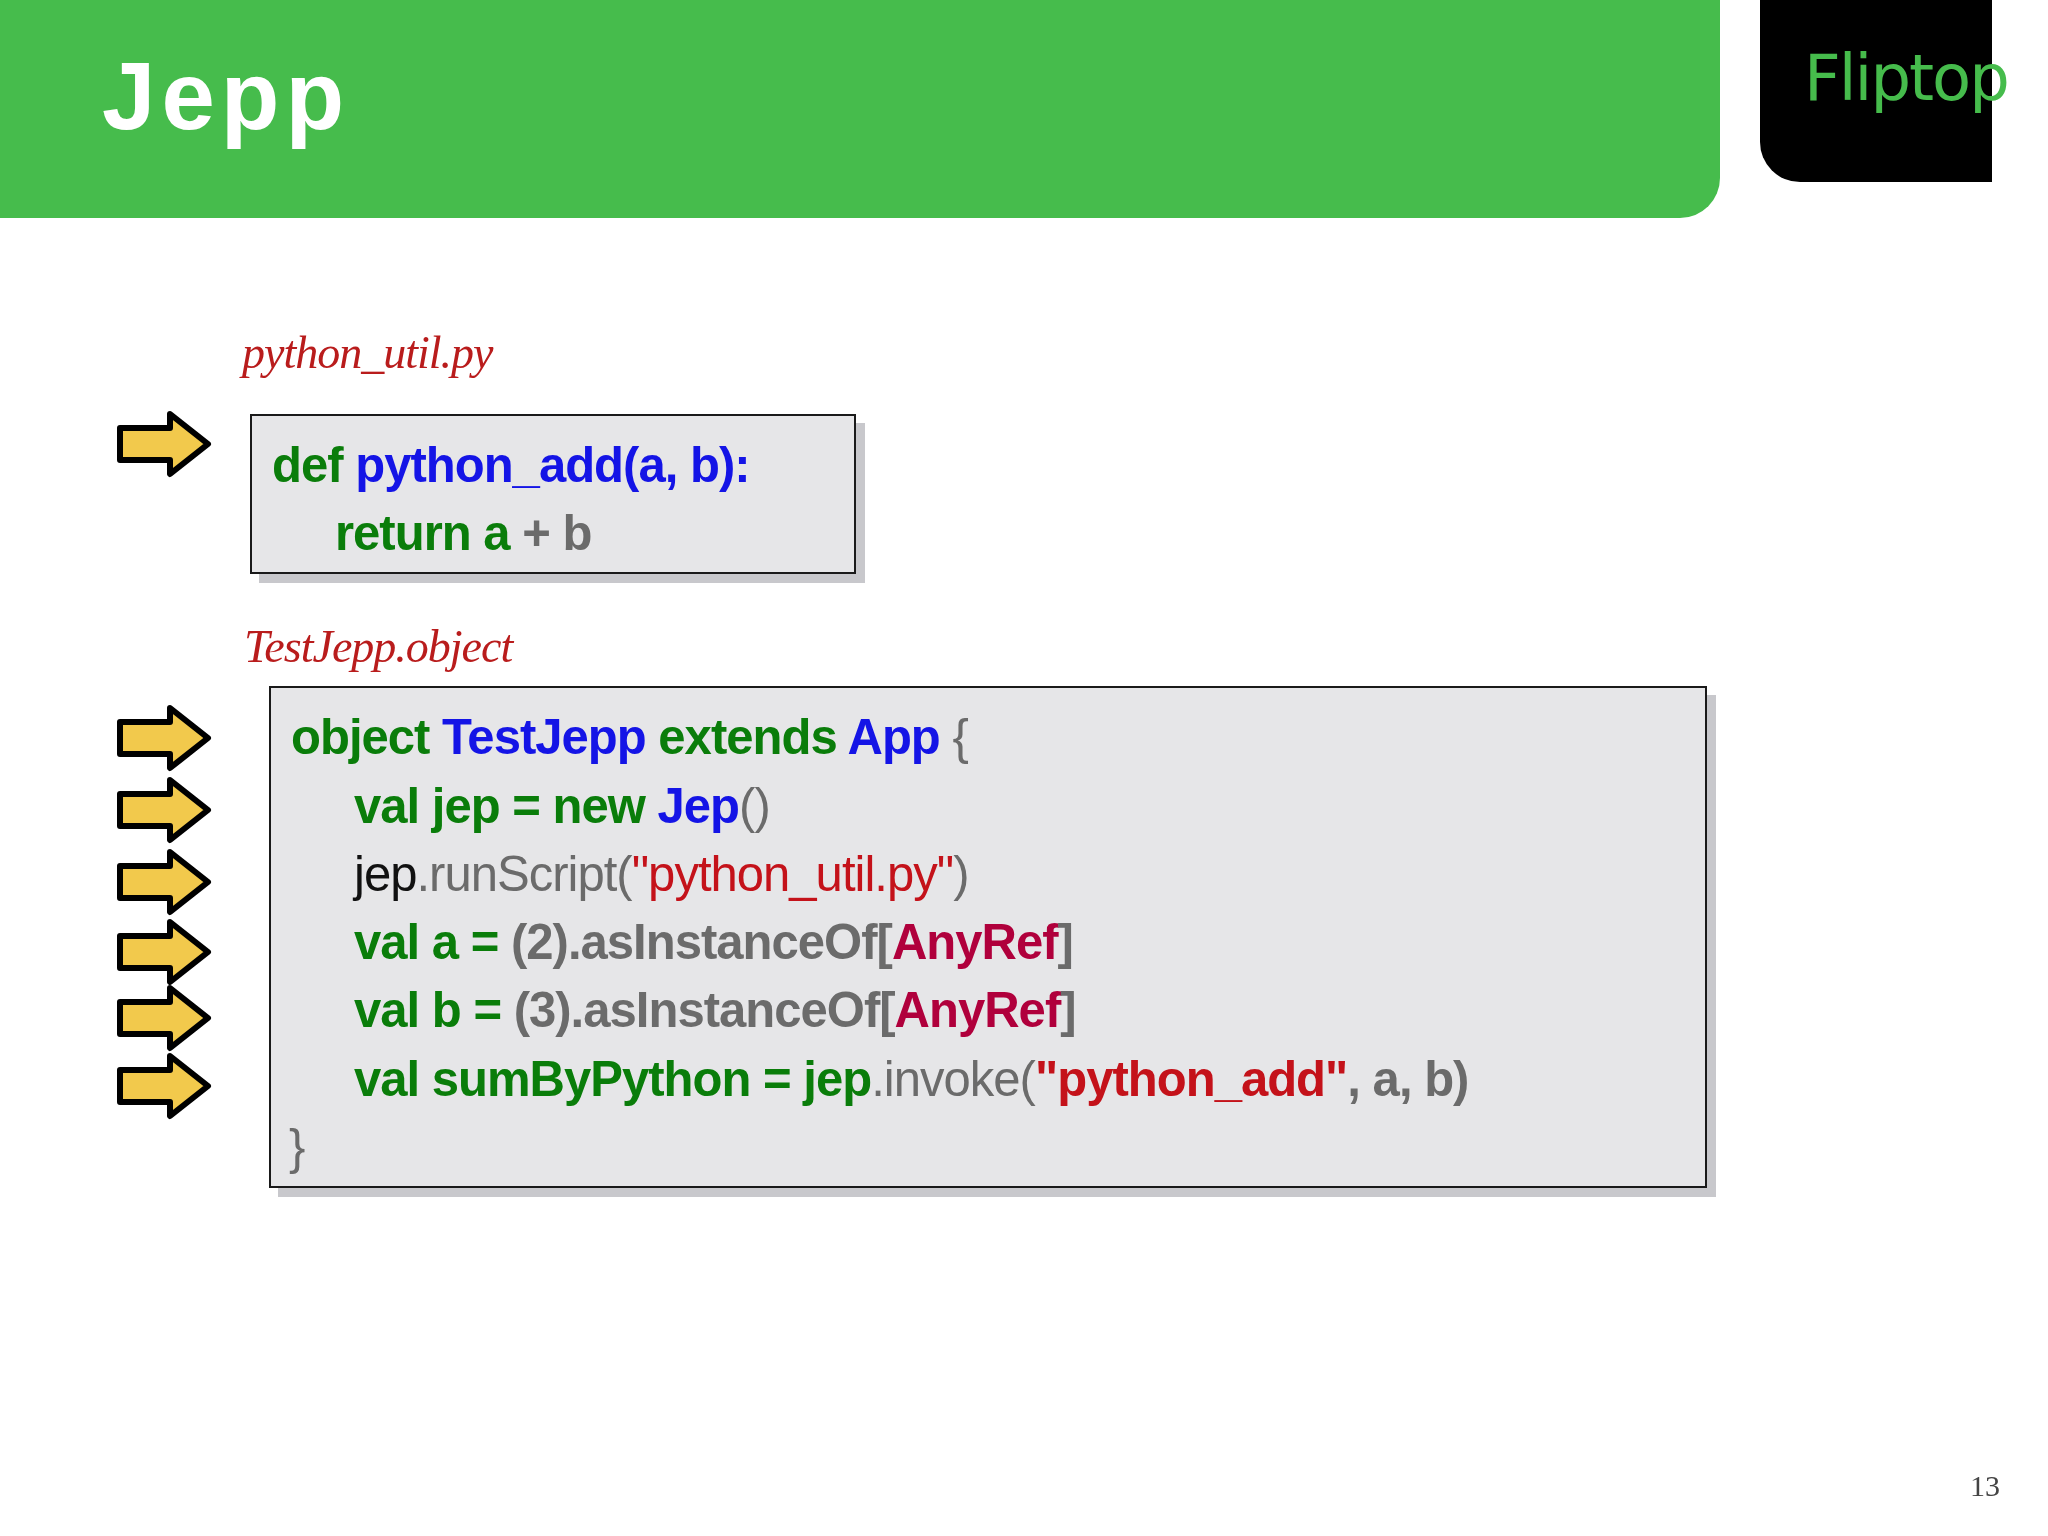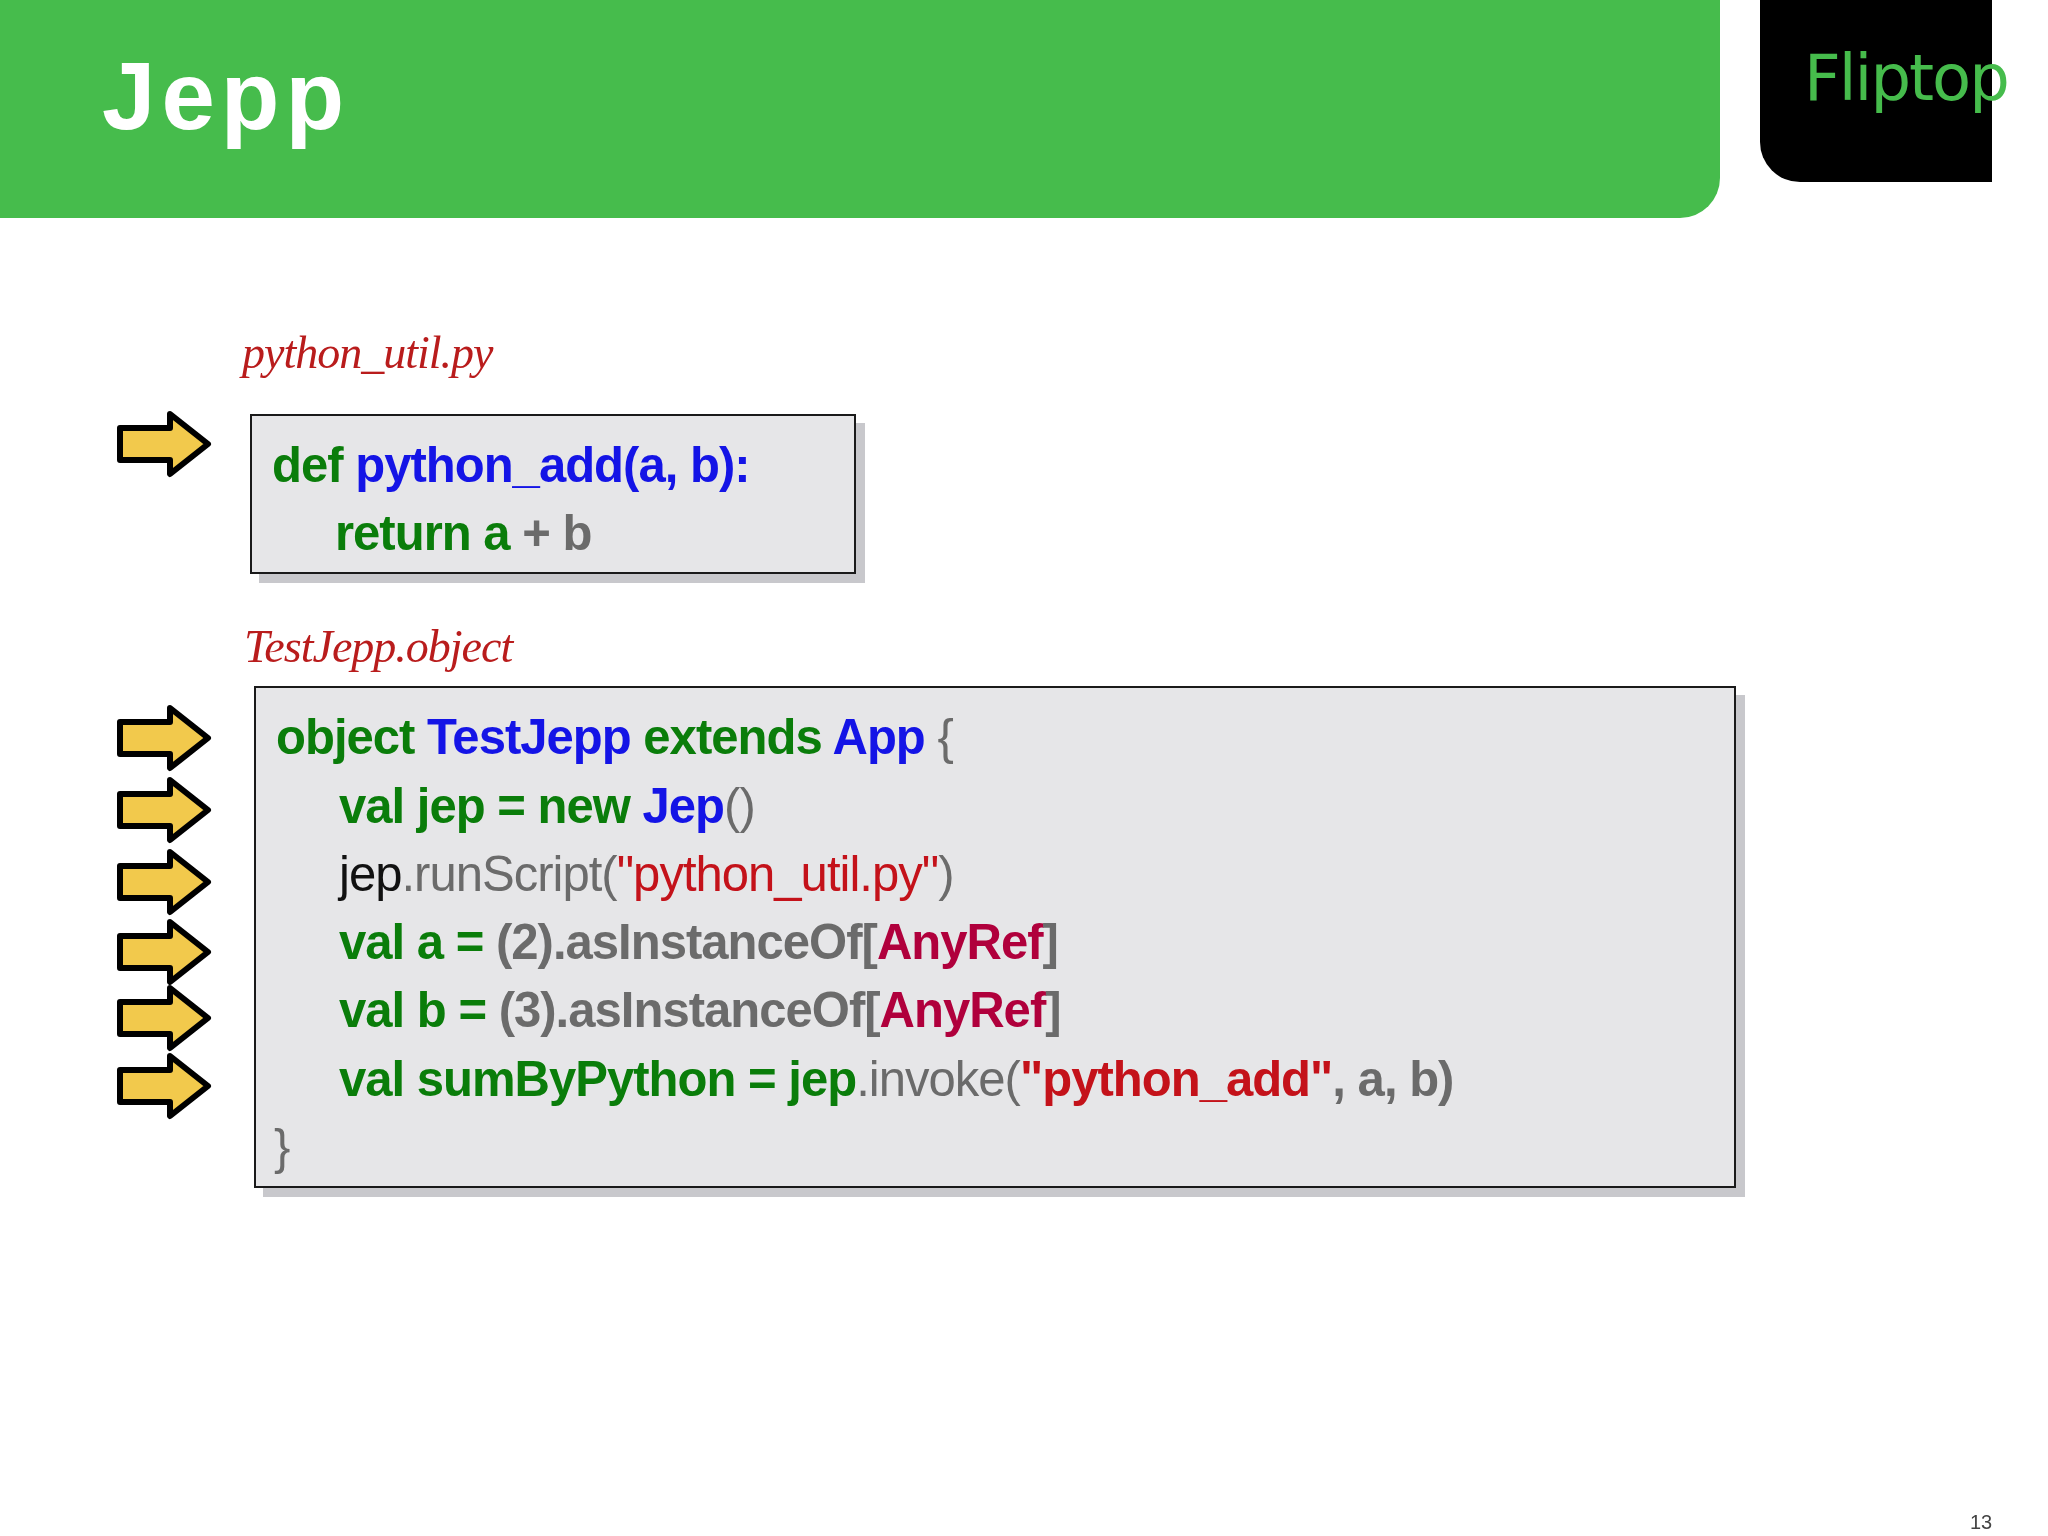--- a/index.html
+++ b/index.html
@@ -13,40 +13,40 @@
   .code-line { position:absolute; white-space:pre; font-family:"Liberation Sans", sans-serif; font-weight:bold; font-size:50px; line-height:1; letter-spacing:-1px; transform:scaleX(0.98); transform-origin:left center; }
   .k { color:#0a7d0a; }
   .b { color:#1414e6; }
   .g { color:#6b6b6b; }
   .gn { color:#6b6b6b; font-weight:normal; }
   .r { color:#c4121a; }
   .rn { color:#c4121a; font-weight:normal; }
   .m { color:#b0003c; }
   .d { color:#111111; font-weight:normal; }
   .arrow { position:absolute; left:116px; width:96px; height:68px; }
-  .page-num { position:absolute; left:1970px; top:1511px; font-family:Liberation Sans, sans-serif; font-size:20px; color:#444; }
+  .page-num { position:absolute; left:1970px; top:1469px; font-family:Liberation Serif, serif; font-size:30px; color:#444; }
 </style>
 </head>
 <body>
 
 <div class="title-bar">
   <div class="title">Jepp</div>
 </div>
 <div class="logo-box">
   <div class="logo">Fliptop</div>
 </div>
 
 <div class="file-label" style="left:242px; top:330px;">python_util.py</div>
 <div class="code-box" style="left:250px; top:392px; width:602px; height:156px;margin-top:22px;">
   <div class="code-line" style="left:20px; top:24px;"><span class="k">def</span><span class="b"> python_add(a, b):</span></div>
   <div class="code-line" style="left:83px; top:92px;"><span class="k">return a</span><span class="g"> + b</span></div>
 </div>
 
 <div class="file-label" style="left:244px; top:624px;">TestJepp.object</div>
-<div class="code-box" style="left:254px; top:686px; width:1434px; height:498px;padding-left:44px;">
+<div class="code-box" style="left:269px; top:686px; width:1434px; height:498px;">
   <div class="code-line" style="left:20px; top:24px;"><span class="k">object </span><span class="b">TestJepp</span><span class="k"> extends </span><span class="b">App</span><span class="gn"> {</span></div>
   <div class="code-line" style="left:83px; top:93px;"><span class="k">val jep = new </span><span class="b">Jep</span><span class="gn">()</span></div>
   <div class="code-line" style="left:83px; top:161px;"><span class="d">jep</span><span class="gn">.runScript(</span><span class="rn">"python_util.py"</span><span class="gn">)</span></div>
   <div class="code-line" style="left:83px; top:229px;"><span class="k">val a = </span><span class="g">(2).asInstanceOf[</span><span class="m">AnyRef</span><span class="g">]</span></div>
   <div class="code-line" style="left:83px; top:297px;"><span class="k">val b = </span><span class="g">(3).asInstanceOf[</span><span class="m">AnyRef</span><span class="g">]</span></div>
   <div class="code-line" style="left:83px; top:366px;"><span class="k">val sumByPython = jep</span><span class="gn">.invoke(</span><span class="r">"python_add"</span><span class="g">, a, b)</span></div>
   <div class="code-line" style="left:18px; top:434px;"><span class="gn">}</span></div>
 </div>
 
 <svg class="arrow" style="top:410px;" viewBox="0 0 96 68">

